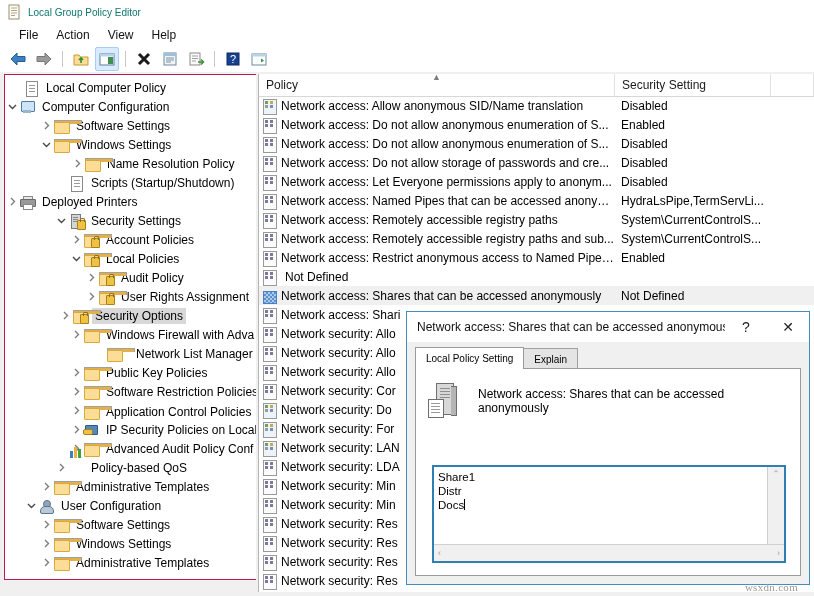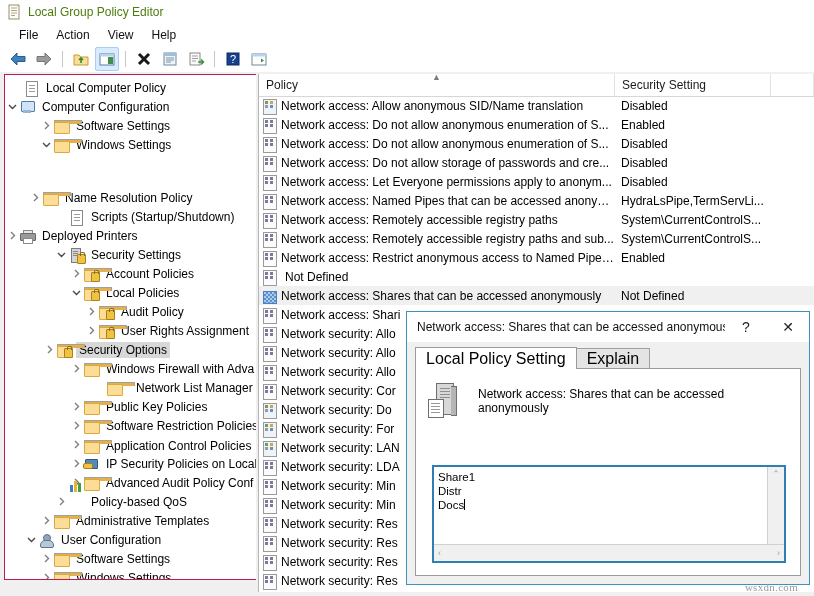--- a/index.html
+++ b/index.html
@@ -7,21 +7,21 @@
     width:814px;height:596px;overflow:hidden;
     font-family:"Liberation Sans","DejaVu Sans",sans-serif;
     font-size:12px;color:#000;background:#fff;
     -webkit-font-smoothing:antialiased;
   }
   .app{position:relative;width:814px;height:596px;background:#f0f0f0;}
 
   
   .titlebar{height:24px;background:#ffffff;display:flex;align-items:center;padding-left:6px;}
   .titlebar .tb-icon{width:16px;height:16px;margin-right:6px;position:relative;flex:0 0 auto;}
-  .titlebar .tb-text{font-size:12px;color:#4d7c0f;}
+  .titlebar .tb-text{font-size:10px;color:#0f766e;}
 
   
   .menubar{height:22px;background:#ffffff;display:flex;align-items:center;padding-left:10px;}
   .menubar .mi{padding:2px 9px;font-size:12px;color:#111;cursor:default;}
 
   
   .toolbar{height:26px;background:#ffffff;border-bottom:1px solid #d3d3d3;
            display:flex;align-items:center;padding-left:6px;gap:2px;}
   .tbtn{width:22px;height:22px;display:flex;align-items:center;justify-content:center;
         border:1px solid transparent;border-radius:2px;position:relative;}
@@ -122,21 +122,21 @@
   
   .dialog{position:absolute;left:406px;top:311px;width:402px;height:272px;
           background:#f0f0f0;border:1px solid #3f8fbf;box-shadow:0 0 0 0 rgba(0,0,0,0);}
   .dlg-title{height:30px;background:#fff;display:flex;align-items:center;padding-left:10px;}
   .dlg-title .dt-text{flex:1;font-size:12px;color:#111;overflow:hidden;white-space:nowrap;}
   .dlg-btn{width:42px;height:30px;display:flex;align-items:center;justify-content:center;
            font-size:14px;color:#222;}
 
   .dlg-body{position:absolute;left:0;top:30px;right:0;bottom:0;background:#f0f0f0;}
   .tabstrip{position:absolute;left:8px;top:6px;height:21px;display:flex;align-items:flex-end;}
-  .tab{height:20px;padding:0 10px;display:flex;align-items:center;font-size:16px;
+  .tab{height:20px;padding:0 10px;display:flex;align-items:center;font-size:10px;
        border:1px solid #a0a0a0;border-bottom:none;background:#e4e4e4;margin-right:-1px;}
   .tab.active{background:#fff;height:21px;border-color:#9a9a9a;position:relative;z-index:2;}
   .tabpane{position:absolute;left:8px;top:26px;right:8px;bottom:8px;background:#fff;
            border:1px solid #9a9a9a;}
 
   .dlg-head{display:flex;align-items:center;padding:12px 10px 4px 10px;}
   .dlg-head .big-icon{width:40px;height:40px;position:relative;flex:0 0 40px;margin-right:12px;}
   .big-icon .tower{position:absolute;left:10px;top:2px;width:16px;height:30px;background:#d8d8d8;border:1px solid #6f6f6f;}
   .big-icon .tower:after{content:"";position:absolute;left:3px;top:4px;width:10px;height:1px;background:#8f8f8f;
     box-shadow:0 3px 0 #8f8f8f,0 6px 0 #8f8f8f,0 9px 0 #8f8f8f;}
@@ -277,21 +277,21 @@
           </div>
           <div class="trow" style="padding-left: 34px;">
             <span class="twist">
               <svg width="9" height="9" viewBox="0 0 9 9">
                 <path d="M1 3l3.5 3.5L8 3" stroke="#4a4a4a" stroke-width="1.4" fill="none"></path>
               </svg>
             </span>
             <span class="ticon"><span class="ic-folder"><span class="tab"></span><span class="body"></span></span></span>
             <span class="tlabel">Windows Settings</span>
           </div>
-          <div class="trow" style="padding-left: 23px; margin-top: 34px;">
+          <div class="trow" style="padding-left: 65px;">
             <span class="twist">
               <svg width="9" height="9" viewBox="0 0 9 9">
                 <path d="M3 1l3.5 3.5L3 8" stroke="#7d7d7d" stroke-width="1.4" fill="none"></path>
               </svg>
             </span>
             <span class="ticon"><span class="ic-folder"><span class="tab"></span><span class="body"></span></span></span>
             <span class="tlabel">Name Resolution Policy</span>
           </div>
           <div class="trow" style="padding-left: 49px;">
             <span class="twist"></span>
@@ -345,21 +345,21 @@
           </div>
           <div class="trow" style="padding-left: 79px;">
             <span class="twist">
               <svg width="9" height="9" viewBox="0 0 9 9">
                 <path d="M3 1l3.5 3.5L3 8" stroke="#7d7d7d" stroke-width="1.4" fill="none"></path>
               </svg>
             </span>
             <span class="ticon"><span class="ic-folder"><span class="tab"></span><span class="body"></span><span class="ic-lock"></span></span></span>
             <span class="tlabel">User Rights Assignment</span>
           </div>
-          <div class="trow sel" style="padding-left: 37px;">
+          <div class="trow sel" style="padding-left: 53px;">
             <span class="twist">
               <svg width="9" height="9" viewBox="0 0 9 9">
                 <path d="M3 1l3.5 3.5L3 8" stroke="#7d7d7d" stroke-width="1.4" fill="none"></path>
               </svg>
             </span>
             <span class="ticon"><span class="ic-folder"><span class="tab"></span><span class="body"></span><span class="ic-lock"></span></span></span>
             <span class="tlabel">Security Options</span>
           </div>
           <div class="trow" style="padding-left: 64px;">
             <span class="twist">

